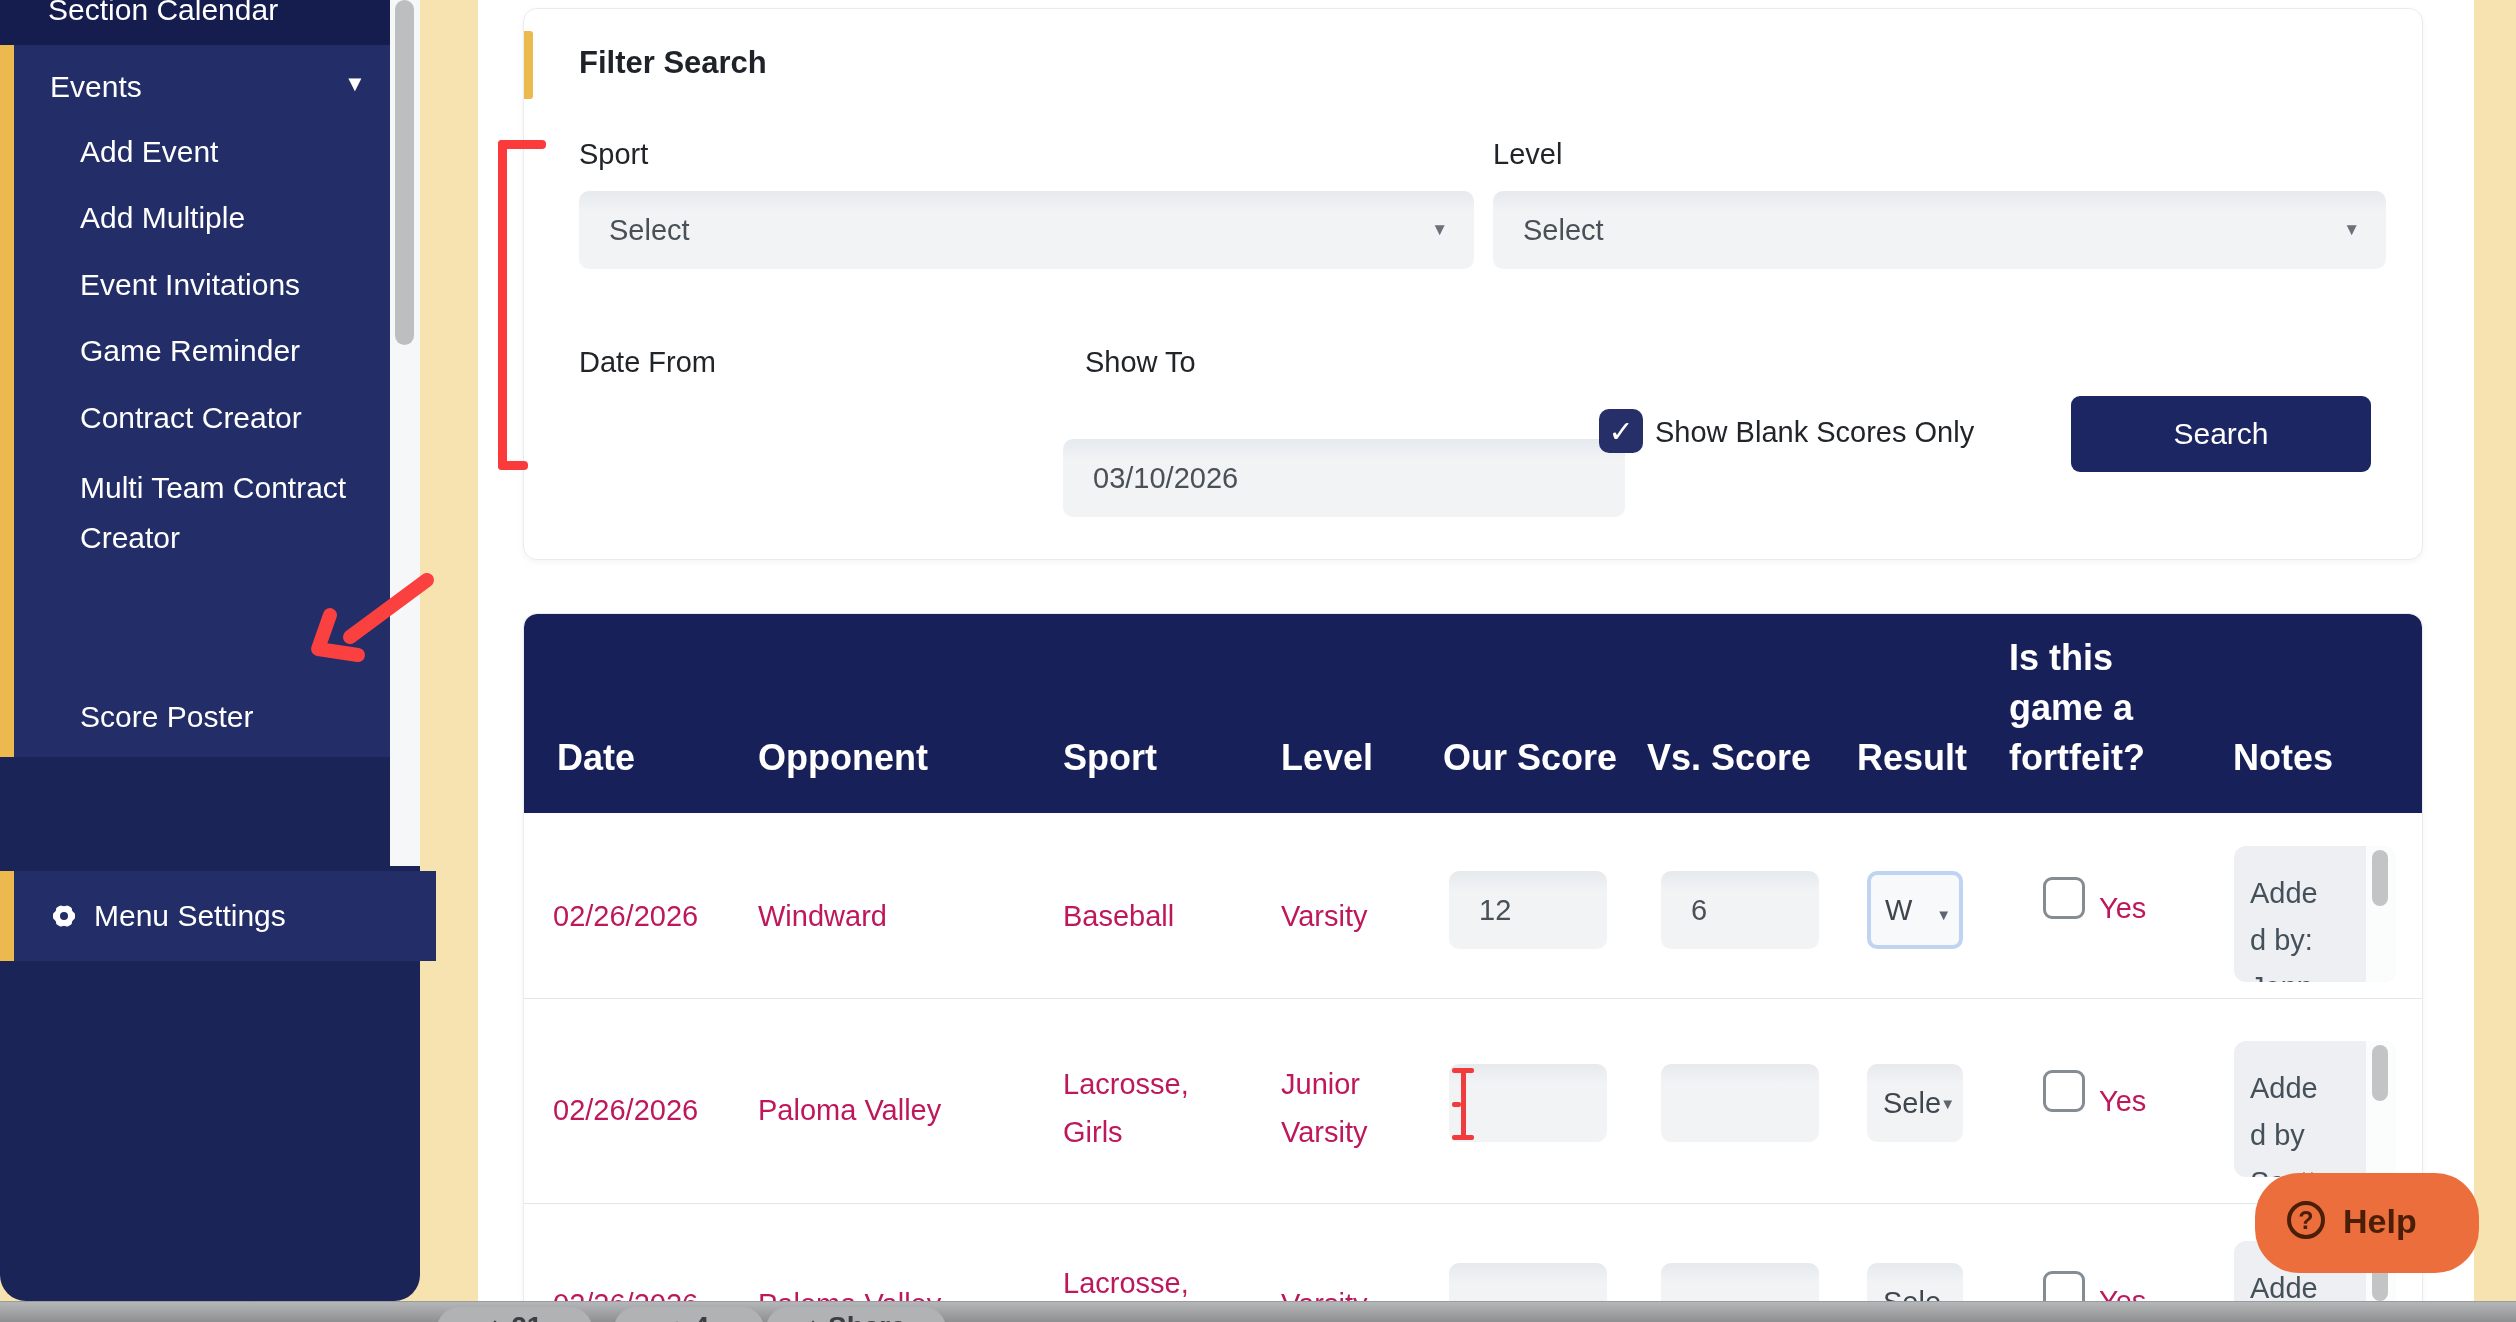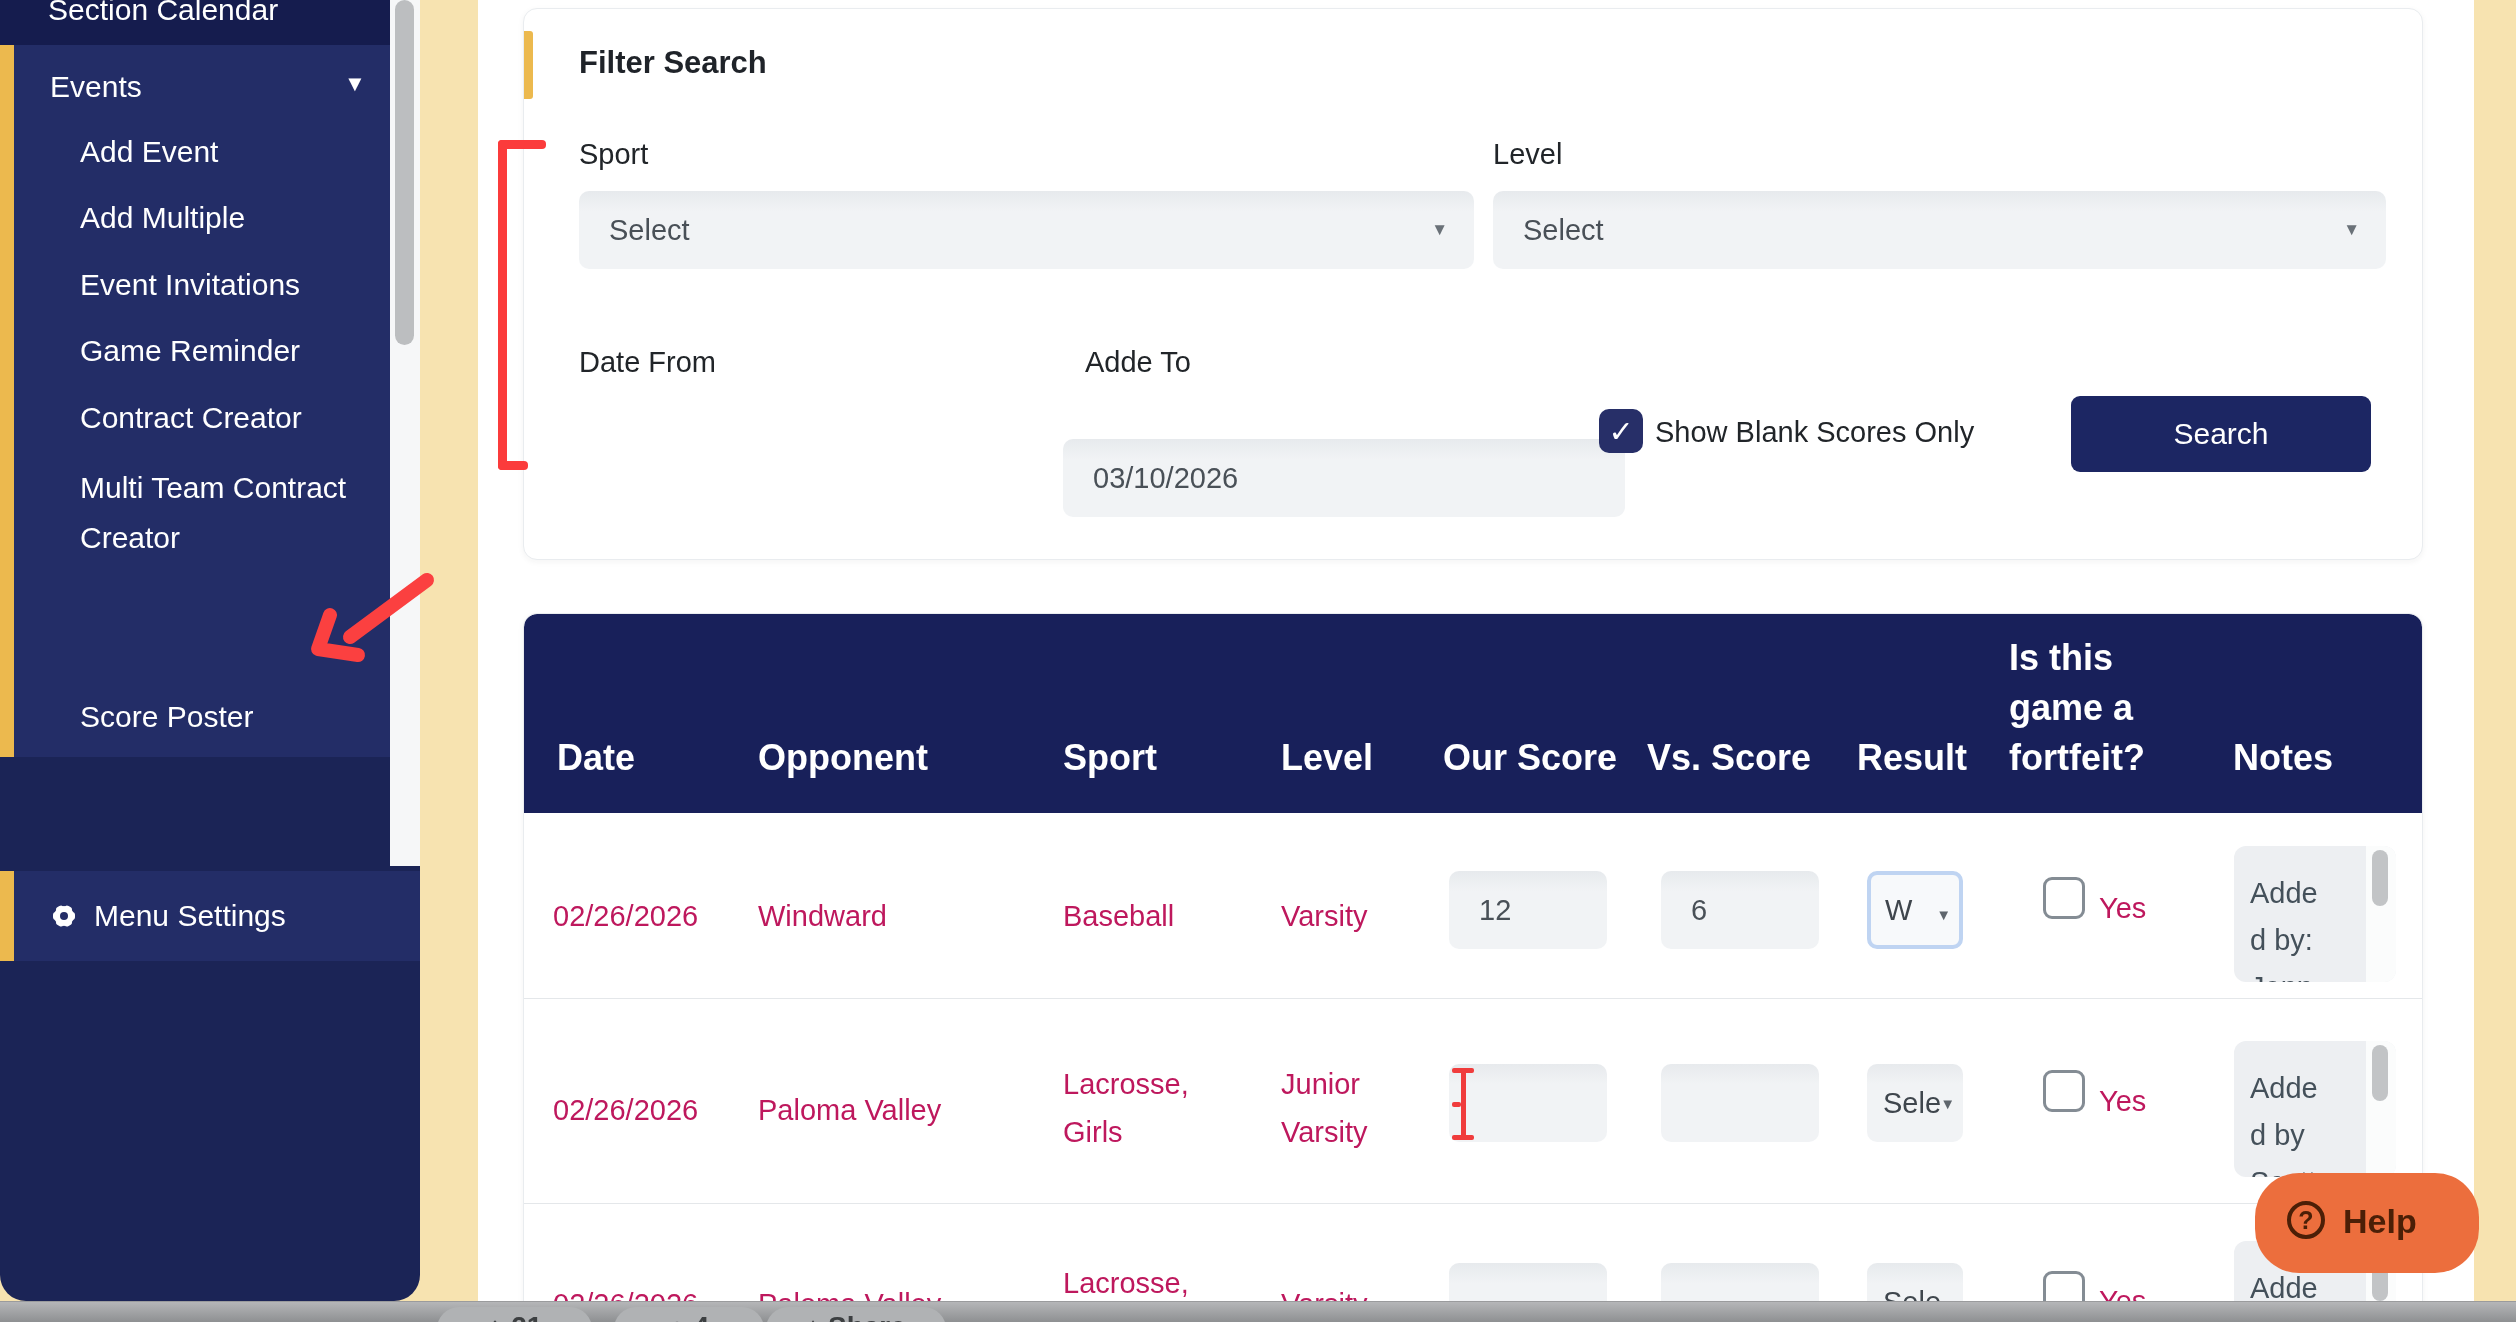--- a/index.html
+++ b/index.html
@@ -53,21 +53,21 @@
   .sb-outer{left:0;top:0;width:420px;height:1301px;background:#1b2456;border-radius:0 0 26px 26px;z-index:20;color:#fff;}
   .sb-section{position:absolute;left:0;top:0;width:390px;height:45px;background:#151c4e;overflow:hidden;}
   .sb-section span{position:absolute;left:48px;top:-7px;font-size:30px;}
   .sb-gold-events{position:absolute;left:0;top:45px;width:14px;height:712px;background:#ecb94e;}
   .sb-events{position:absolute;left:14px;top:45px;width:376px;height:712px;background:#232d67;}
   .sb-item{position:absolute;font-size:30px;color:#fff;line-height:44px;cursor:pointer;}
   .sb-item.two{line-height:50px;width:320px;white-space:normal;}
   .sb-track{position:absolute;left:390px;top:0;width:30px;height:866px;background:#f6f7f8;}
   .sb-thumb{position:absolute;left:5px;top:0;width:19px;height:345px;background:#bcbec0;border-radius:10px;}
   .sb-injury{position:absolute;left:0;top:757px;width:390px;height:109px;background:#1b2456;}
-  .sb-menu{position:absolute;left:0;top:871px;width:420px;height:90px;background:#232d67;}
+  .sb-menu{position:absolute;left:0;top:871px;width:420px;height:90px;background:#232d67;padding-left:16px;}
   .sb-menu .gold{position:absolute;left:0;top:0;width:14px;height:90px;background:#ecb94e;}
   .chev{position:absolute;font-size:22px;color:#fff;}
   
   .gear{position:absolute;left:46px;top:27px;width:36px;height:36px;}
   .gear i{position:absolute;left:7px;top:14px;width:22px;height:8px;background:#fff;border-radius:3px;}
   .gear i.r60{transform:rotate(60deg);} .gear i.r120{transform:rotate(120deg);}
   .gear .hub{position:absolute;left:8px;top:8px;width:20px;height:20px;background:#fff;border-radius:50%;}
   .gear .hole{position:absolute;left:14px;top:14px;width:8px;height:8px;background:#232d67;border-radius:50%;}
   
   .red{background:#fb3b3b;position:absolute;border-radius:4px;z-index:30;}
@@ -100,21 +100,21 @@
   </div>
 
   <div class="abs lbl" style="left:969px;top:129px;">Level</div>
   <div class="abs sel" style="left:969px;top:182px;width:893px;">
     <span>Select</span>
     <span class="caret">▼</span>
   </div>
 
   <div class="abs lbl" style="left:55px;top:337px;">Date From</div>
 
-  <div class="abs lbl" style="left:561px;top:337px;">Adde To</div>
+  <div class="abs lbl" style="left:561px;top:337px;">Show To</div>
   <div class="abs inp" style="left:539px;top:387px;width:562px;margin-top:43px;">
     <span>03/10/2026</span>
   </div>
 
   <div class="abs navy-check" style="left:1075px;top:400px;width:44px;height:44px;">
     <span>✓</span>
   </div>
   <div class="abs lbl" style="left:1131px;top:407px;">Show Blank Scores Only</div>
 
   <button class="abs navy-btn" style="left:1547px;top:387px;width:300px;height:76px;">Search</button>

